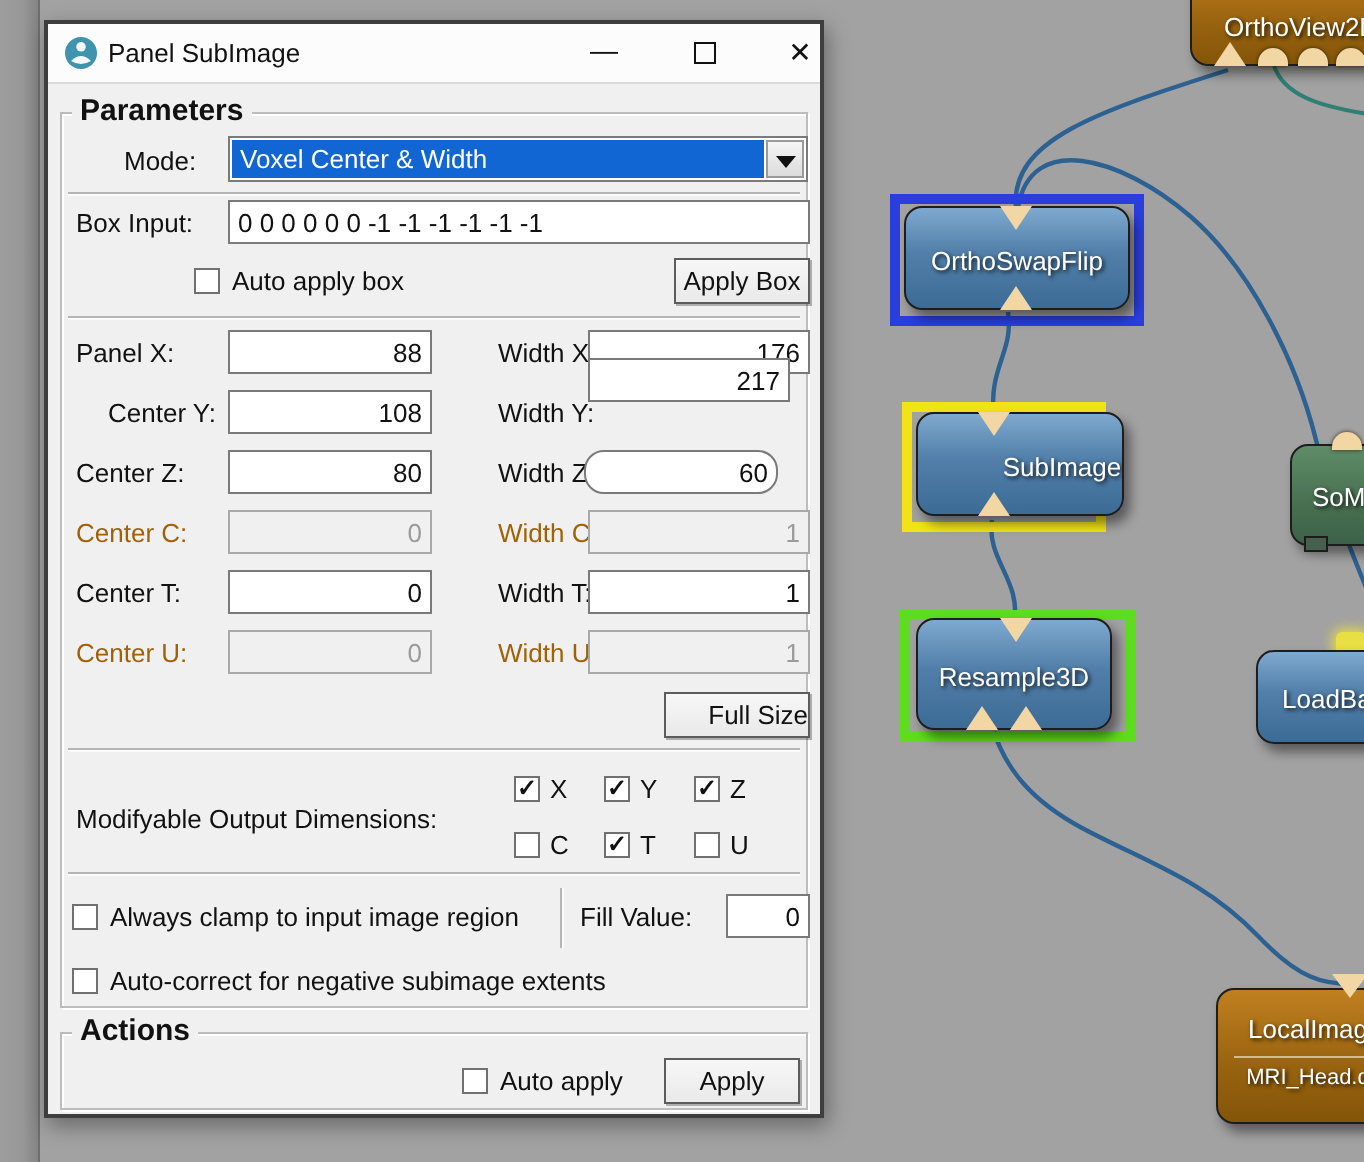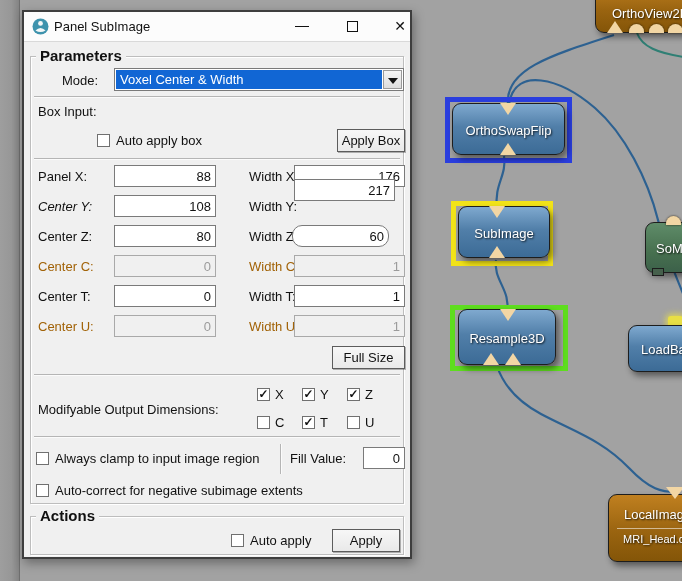--- a/index.html
+++ b/index.html
@@ -116,21 +116,21 @@
 <div class="conn dome" style="left:629px;top:24px;"></div>
 <div class="conn dome" style="left:649px;top:24px;"></div>
 <div class="conn dome" style="left:668px;top:24px;"></div>
 
 <div class="node node-blue" style="left:452px;top:103px;width:113px;height:52px;">
   <span class="nlabel" style="top:19px;">OrthoSwapFlip</span>
 </div>
 <div class="conn tri-down" style="left:500px;top:103px;"></div>
 <div class="conn tri-up" style="left:500px;top:143px;"></div>
 
-<div class="node node-blue" style="left:458px;top:206px;width:92px;height:52px;">
+<div class="node node-blue" style="left:458px;top:206px;width:104px;height:52px;padding-left:21px;">
   <span class="nlabel" style="top:19px;">SubImage</span>
 </div>
 <div class="conn tri-down" style="left:489px;top:206px;"></div>
 <div class="conn tri-up" style="left:489px;top:246px;"></div>
 
 <div class="node node-blue" style="left:458px;top:309px;width:98px;height:56px;">
   <span class="nlabel" style="top:21px;">Resample3D</span>
 </div>
 <div class="conn tri-down" style="left:500px;top:309px;"></div>
 <div class="conn tri-up" style="left:483px;top:353px;"></div>
@@ -171,32 +171,33 @@
   <span class="grouptitle" style="left:12px;top:35px;">Parameters</span>
 
   <span class="lbl" style="left:14px;top:61px;margin-left:24px;">Mode:</span>
   <div class="combo" style="left:90px;top:56px;width:290px;">
     <div class="sel">Voxel Center &amp; Width</div>
     <div class="arrowbtn"></div>
   </div>
   <div class="sep" style="left:10px;top:84px;width:366px;"></div>
 
   <span class="lbl" style="left:14px;top:92px;">Box Input:</span>
+  <input class="tfield" style="left: 90px; top: 88px; width: 291px;" value="0 0 0 0 0 0 -1 -1 -1 -1 -1 -1">
 
   <span class="cbx" style="left:73px;top:122px;"></span>
   <span class="lbl" style="left:92px;top:121px;">Auto apply box</span>
   <button class="btn" style="left:313px;top:117px;width:68px;">Apply Box</button>
   <div class="sep" style="left:10px;top:146px;width:366px;"></div>
 
   <span class="lbl" style="left:14px;top:157px;">Panel X:</span>
   <input class="tfield num" style="left: 90px; top: 153px; width: 102px;" value="88">
   <span class="lbl" style="left:225px;top:157px;">Width X:</span>
   <input class="tfield num" style="left: 270px; top: 153px; width: 111px;" value="176">
 
-  <span class="lbl" style="left:14px;top:187px;font-style:italic;">Center Y:</span>
+  <span class="lbl" style="left:30px;top:187px;">Center Y:</span>
   <input class="tfield num" style="left: 90px; top: 183px; width: 102px;" value="108">
   <span class="lbl" style="left:225px;top:187px;">Width Y:</span>
   <input class="tfield num" style="left: 270px; top: 167px; width: 101px;" value="217">
 
   <span class="lbl" style="left:14px;top:217px;">Center Z:</span>
   <input class="tfield num" style="left: 90px; top: 213px; width: 102px;" value="80">
   <span class="lbl" style="left:225px;top:217px;">Width Z:</span>
   <input class="tfield num" style="left: 268px; top: 213px; width: 97px; border-radius: 10px;" value="60">
 
   <span class="lbl dis" style="left:14px;top:247px;">Center C:</span>
@@ -207,21 +208,21 @@
   <span class="lbl" style="left:14px;top:277px;">Center T:</span>
   <input class="tfield num" style="left: 90px; top: 273px; width: 102px;" value="0">
   <span class="lbl" style="left:225px;top:277px;">Width T:</span>
   <input class="tfield num" style="left: 270px; top: 273px; width: 111px;" value="1">
 
   <span class="lbl dis" style="left:14px;top:307px;">Center U:</span>
   <input class="tfield num dis" style="left: 90px; top: 303px; width: 102px;" value="0">
   <span class="lbl dis" style="left:225px;top:307px;">Width U:</span>
   <input class="tfield num dis" style="left: 270px; top: 303px; width: 111px;" value="1">
 
-  <button class="btn" style="left:308px;top:334px;width:73px;">Full Size</button>
+  <button class="btn" style="left:308px;top:334px;width:73px;text-align:right;">Full Size</button>
   <div class="sep" style="left:10px;top:362px;width:366px;"></div>
 
   <span class="lbl" style="left:14px;top:390px;">Modifyable Output Dimensions:</span>
   <span class="cbx" style="left:233px;top:376px;">✓</span>
   <span class="lbl" style="left:251px;top:375px;">X</span>
   <span class="cbx" style="left:278px;top:376px;">✓</span>
   <span class="lbl" style="left:296px;top:375px;">Y</span>
   <span class="cbx" style="left:323px;top:376px;">✓</span>
   <span class="lbl" style="left:341px;top:375px;">Z</span>
   <span class="cbx" style="left:233px;top:404px;"></span>

